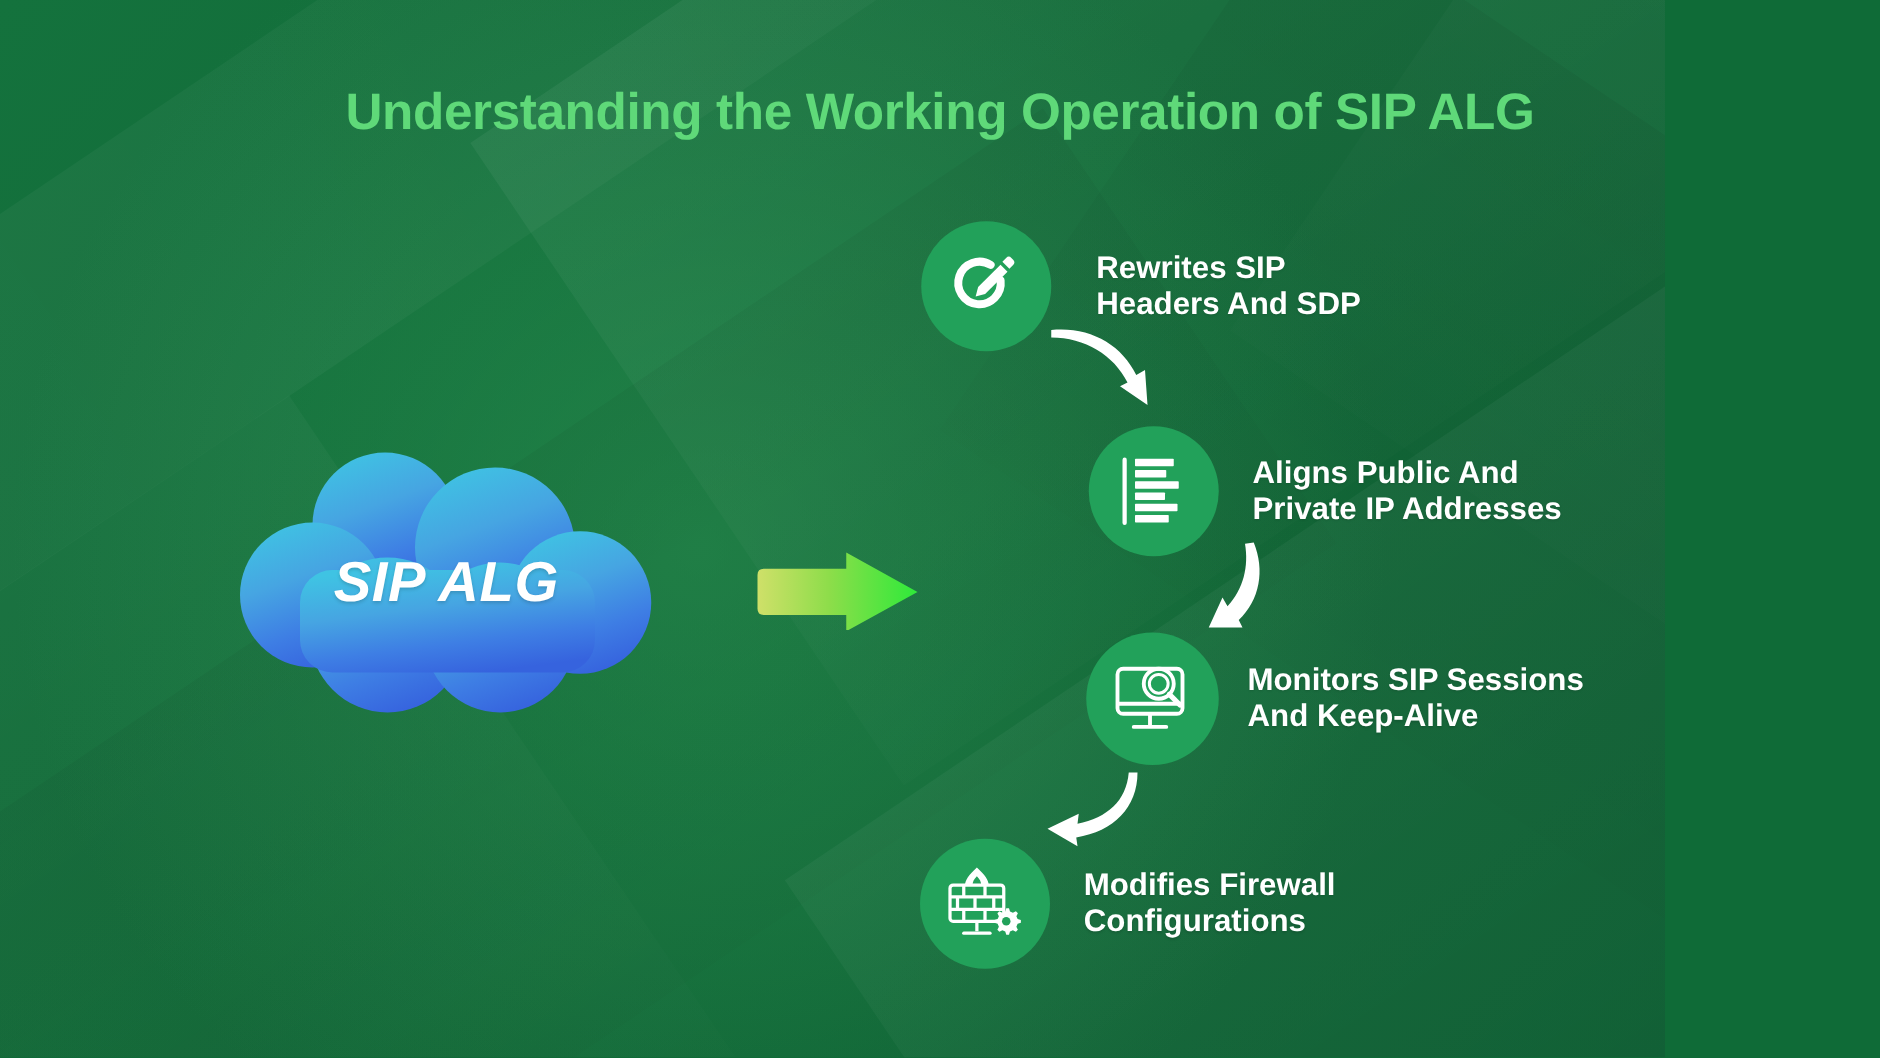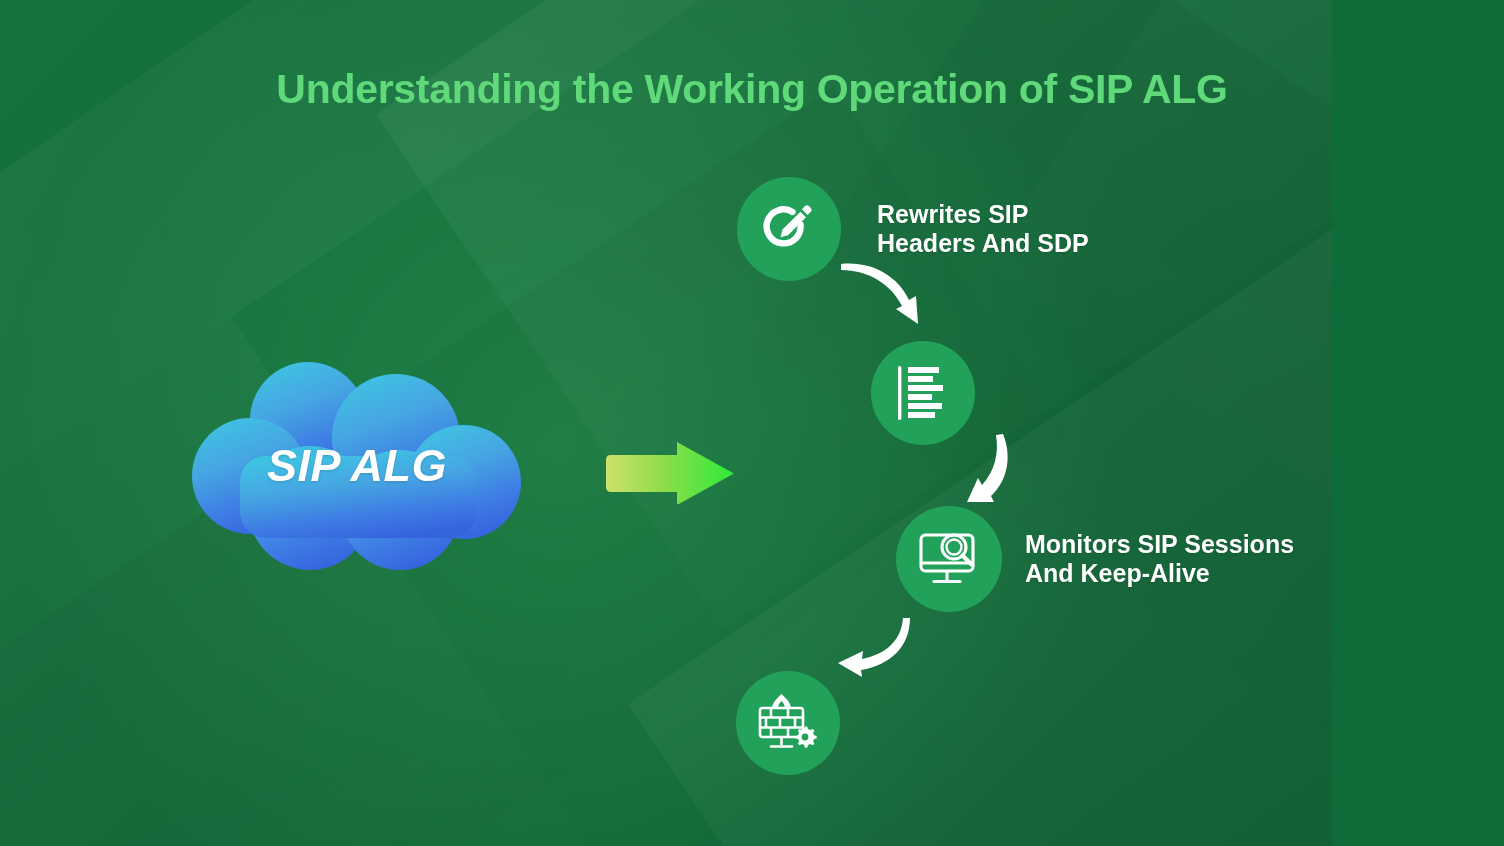--- a/index.html
+++ b/index.html
@@ -104,21 +104,21 @@
   }
 
   #step-1 { left:737px; top:177px; }
   #step-1 .circle { width:104px; height:104px; }
   #step-1 .step-label { margin-left:36px; }
 
   #step-2 { left:871px; top:341px; }
   #step-2 .circle { width:104px; height:104px; }
   #step-2 .step-label { margin-left:27px; }
 
-  #step-3 { left:896px; top:506px;justify-content:center; }
+  #step-3 { left:869px; top:506px;justify-content:center; }
   #step-3 .circle { width:106px; height:106px; }
   #step-3 .step-label { margin-left:23px; }
 
   #step-4 { left:736px; top:671px; }
   #step-4 .circle { width:104px; height:104px; }
   #step-4 .step-label { margin-left:27px; }
 
   
   .connector { position:absolute; }
   .connector svg { display:block; overflow:visible; }
@@ -200,20 +200,22 @@
       <svg width="54" height="56" viewBox="0 0 54 56" xmlns="http://www.w3.org/2000/svg">
         <rect x="2" y="1" width="3.4" height="54" rx="1.7" fill="#ffffff"></rect>
         <rect x="12" y="2" width="31" height="6" rx="0.6" fill="#ffffff"></rect>
         <rect x="12" y="11" width="25" height="6" rx="0.6" fill="#ffffff"></rect>
         <rect x="12" y="20" width="35" height="6" rx="0.6" fill="#ffffff"></rect>
         <rect x="12" y="29" width="24" height="6" rx="0.6" fill="#ffffff"></rect>
         <rect x="12" y="38" width="34" height="6" rx="0.6" fill="#ffffff"></rect>
         <rect x="12" y="47" width="27" height="6" rx="0.6" fill="#ffffff"></rect>
       </svg>
     </div>
+    <div class="step-label">Aligns Public And
+Private IP Addresses</div>
   </div>
 
   <div class="connector" id="conn-2">
     <svg width="62" height="80" viewBox="0 0 62 80" xmlns="http://www.w3.org/2000/svg">
       <path d="M41 2 C50 24 46 48 29 64 L32 70 L5 70 L16 46 L20 53 C33 39 37 21 34 3 Z" fill="#ffffff"></path>
     </svg>
   </div>
 
   <div class="step" id="step-3">
     <div class="circle">
@@ -254,15 +256,17 @@
           <line x1="24.5" y1="44" x2="24.5" y2="52"></line>
           <line x1="14" y1="53.5" x2="35" y2="53.5" stroke-linecap="round"></line>
         </g>
         <path d="M24.5 1 c6.5 6 9.5 10 9.5 14.5 h-6 c0 -3 -1.2 -5.2 -3.5 -7.5 c-2.3 2.3 -3.5 4.5 -3.5 7.5 h-6 c0 -4.5 3 -8.5 9.5 -14.5 z" fill="#ffffff"></path>
         <g fill="#ffffff" transform="translate(48,44)">
           <path d="M0 -10.5 l2.2 0 l0.8 2.6 l2.3 1.0 l2.4 -1.2 l1.6 1.6 l-1.2 2.4 l1.0 2.3 l2.6 0.8 l0 2.2 l-2.6 0.8 l-1.0 2.3 l1.2 2.4 l-1.6 1.6 l-2.4 -1.2 l-2.3 1.0 l-0.8 2.6 l-2.2 0 l-0.8 -2.6 l-2.3 -1.0 l-2.4 1.2 l-1.6 -1.6 l1.2 -2.4 l-1.0 -2.3 l-2.6 -0.8 l0 -2.2 l2.6 -0.8 l1.0 -2.3 l-1.2 -2.4 l1.6 -1.6 l2.4 1.2 l2.3 -1.0 z"></path>
           <circle cx="0" cy="0" r="3.4" fill="#22a15a"></circle>
         </g>
       </svg>
     </div>
+    <div class="step-label">Modifies Firewall
+Configurations</div>
   </div>
 
 </div>
 
 </body></html>

